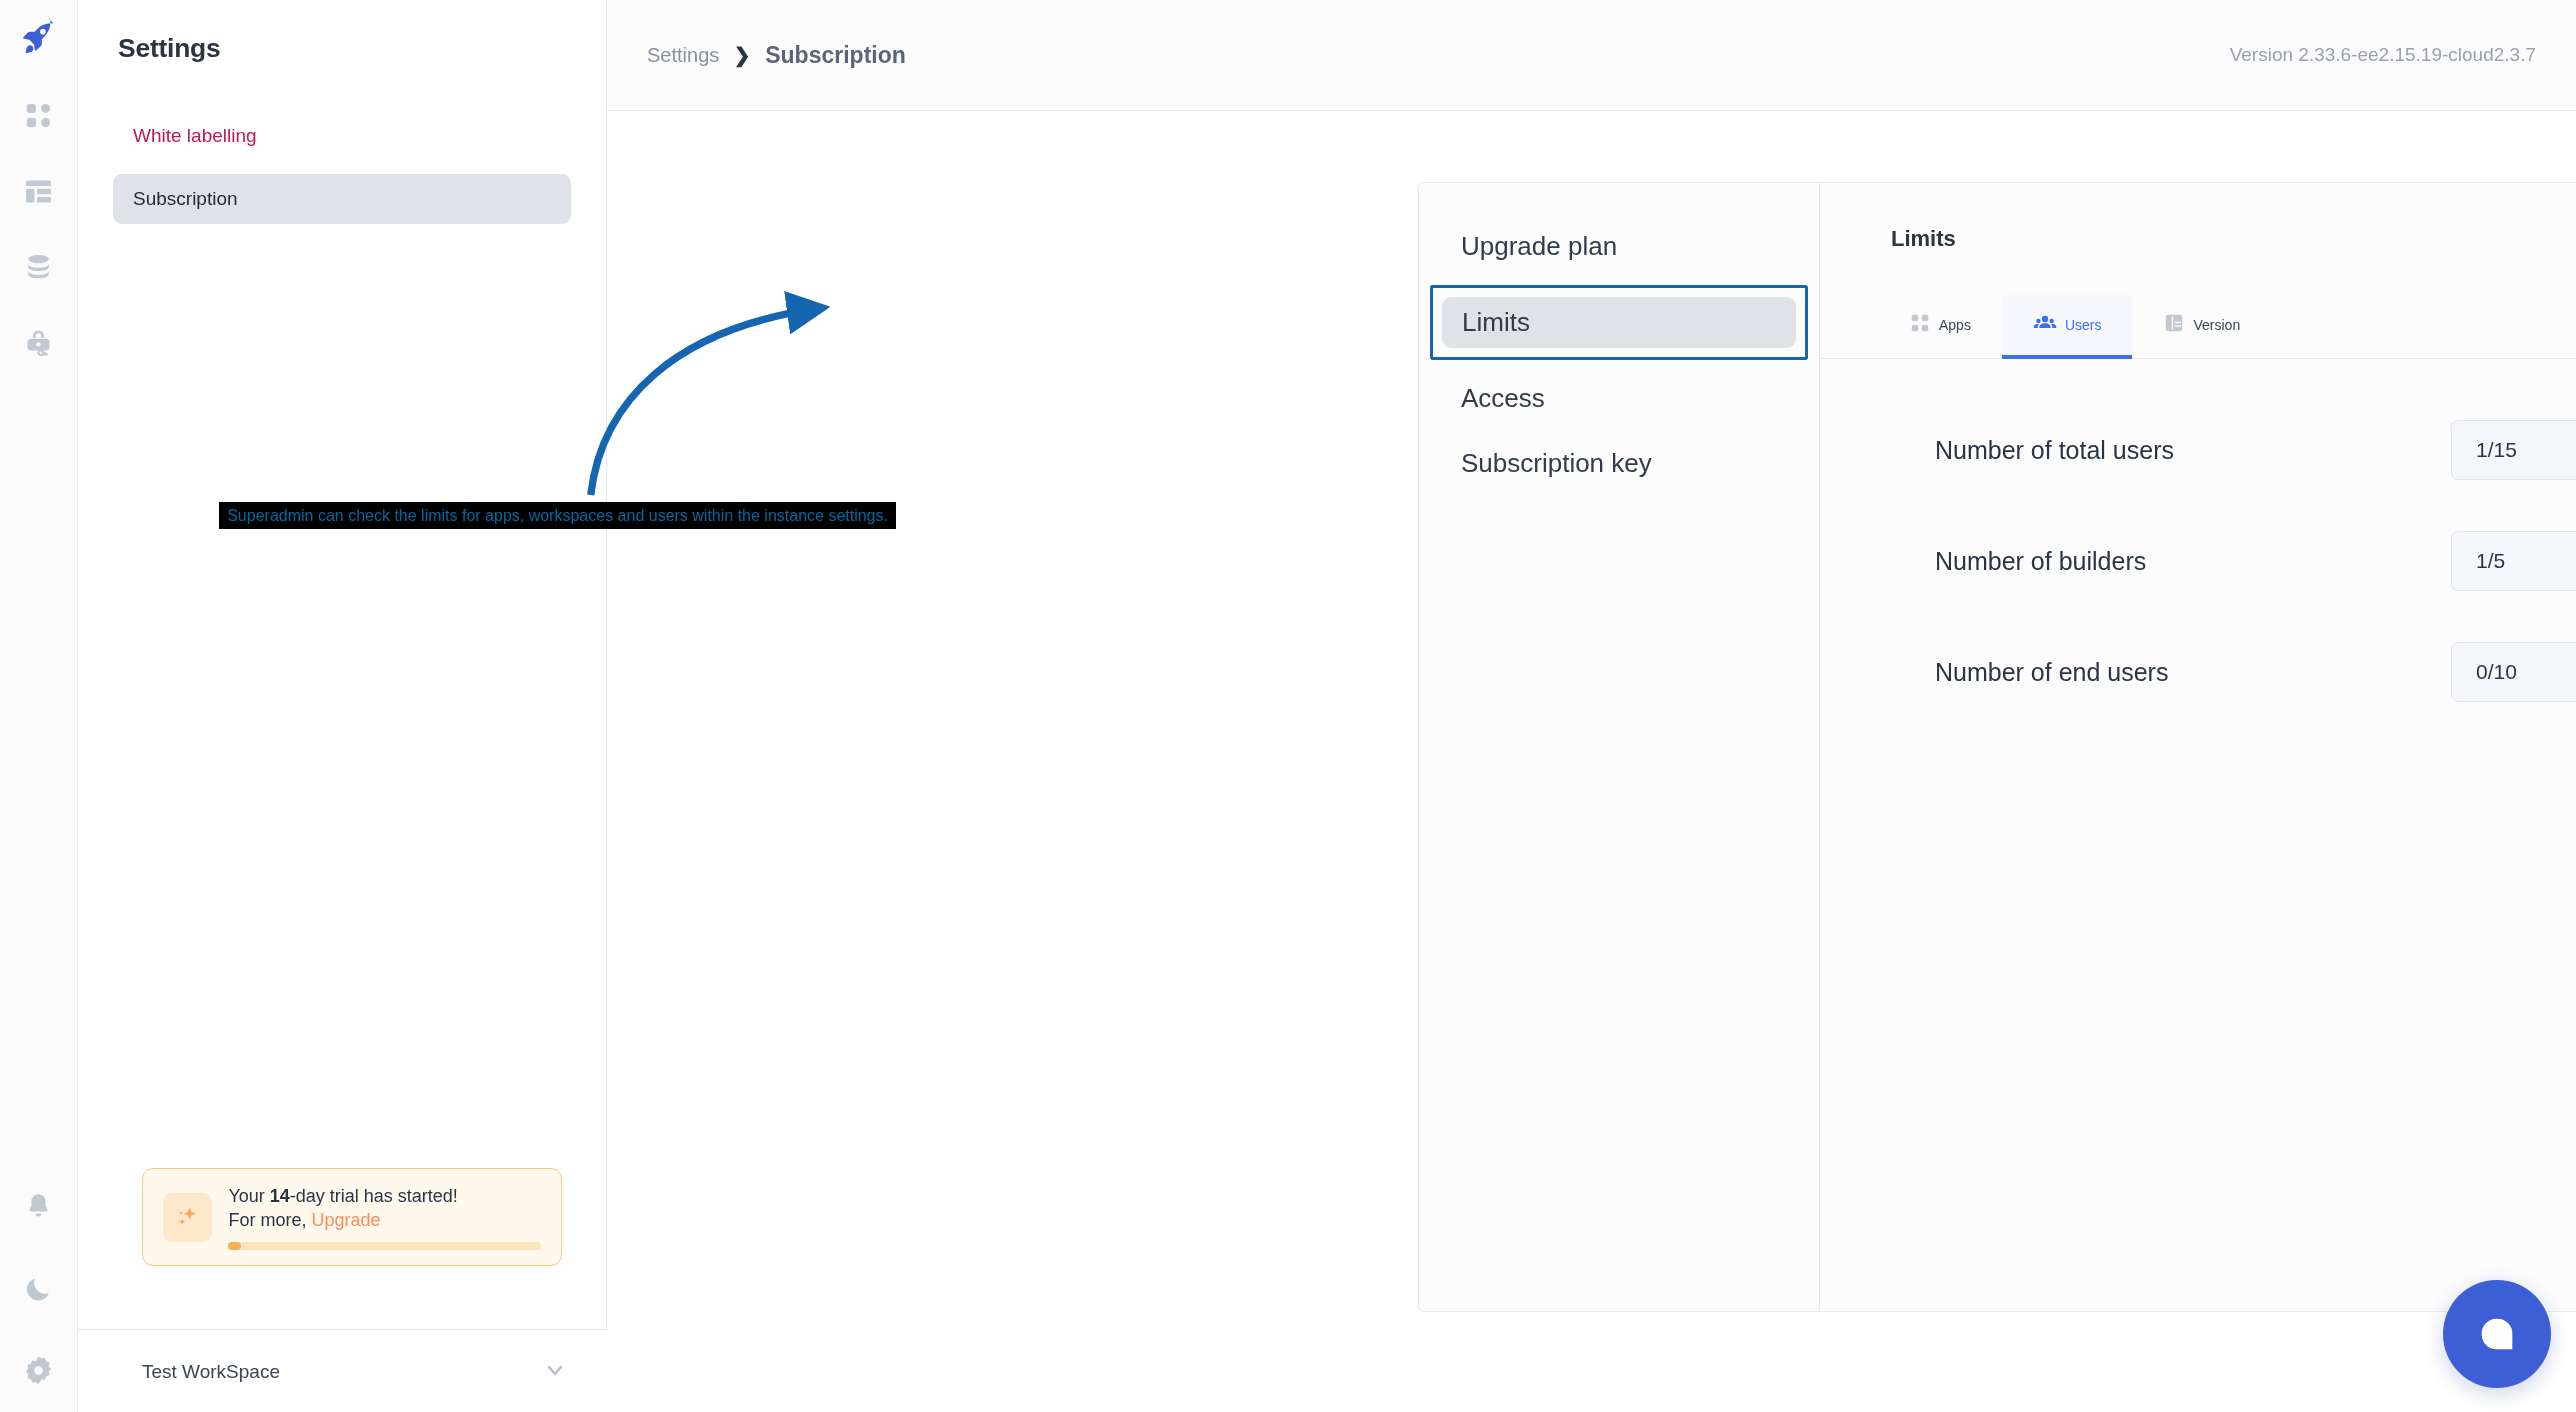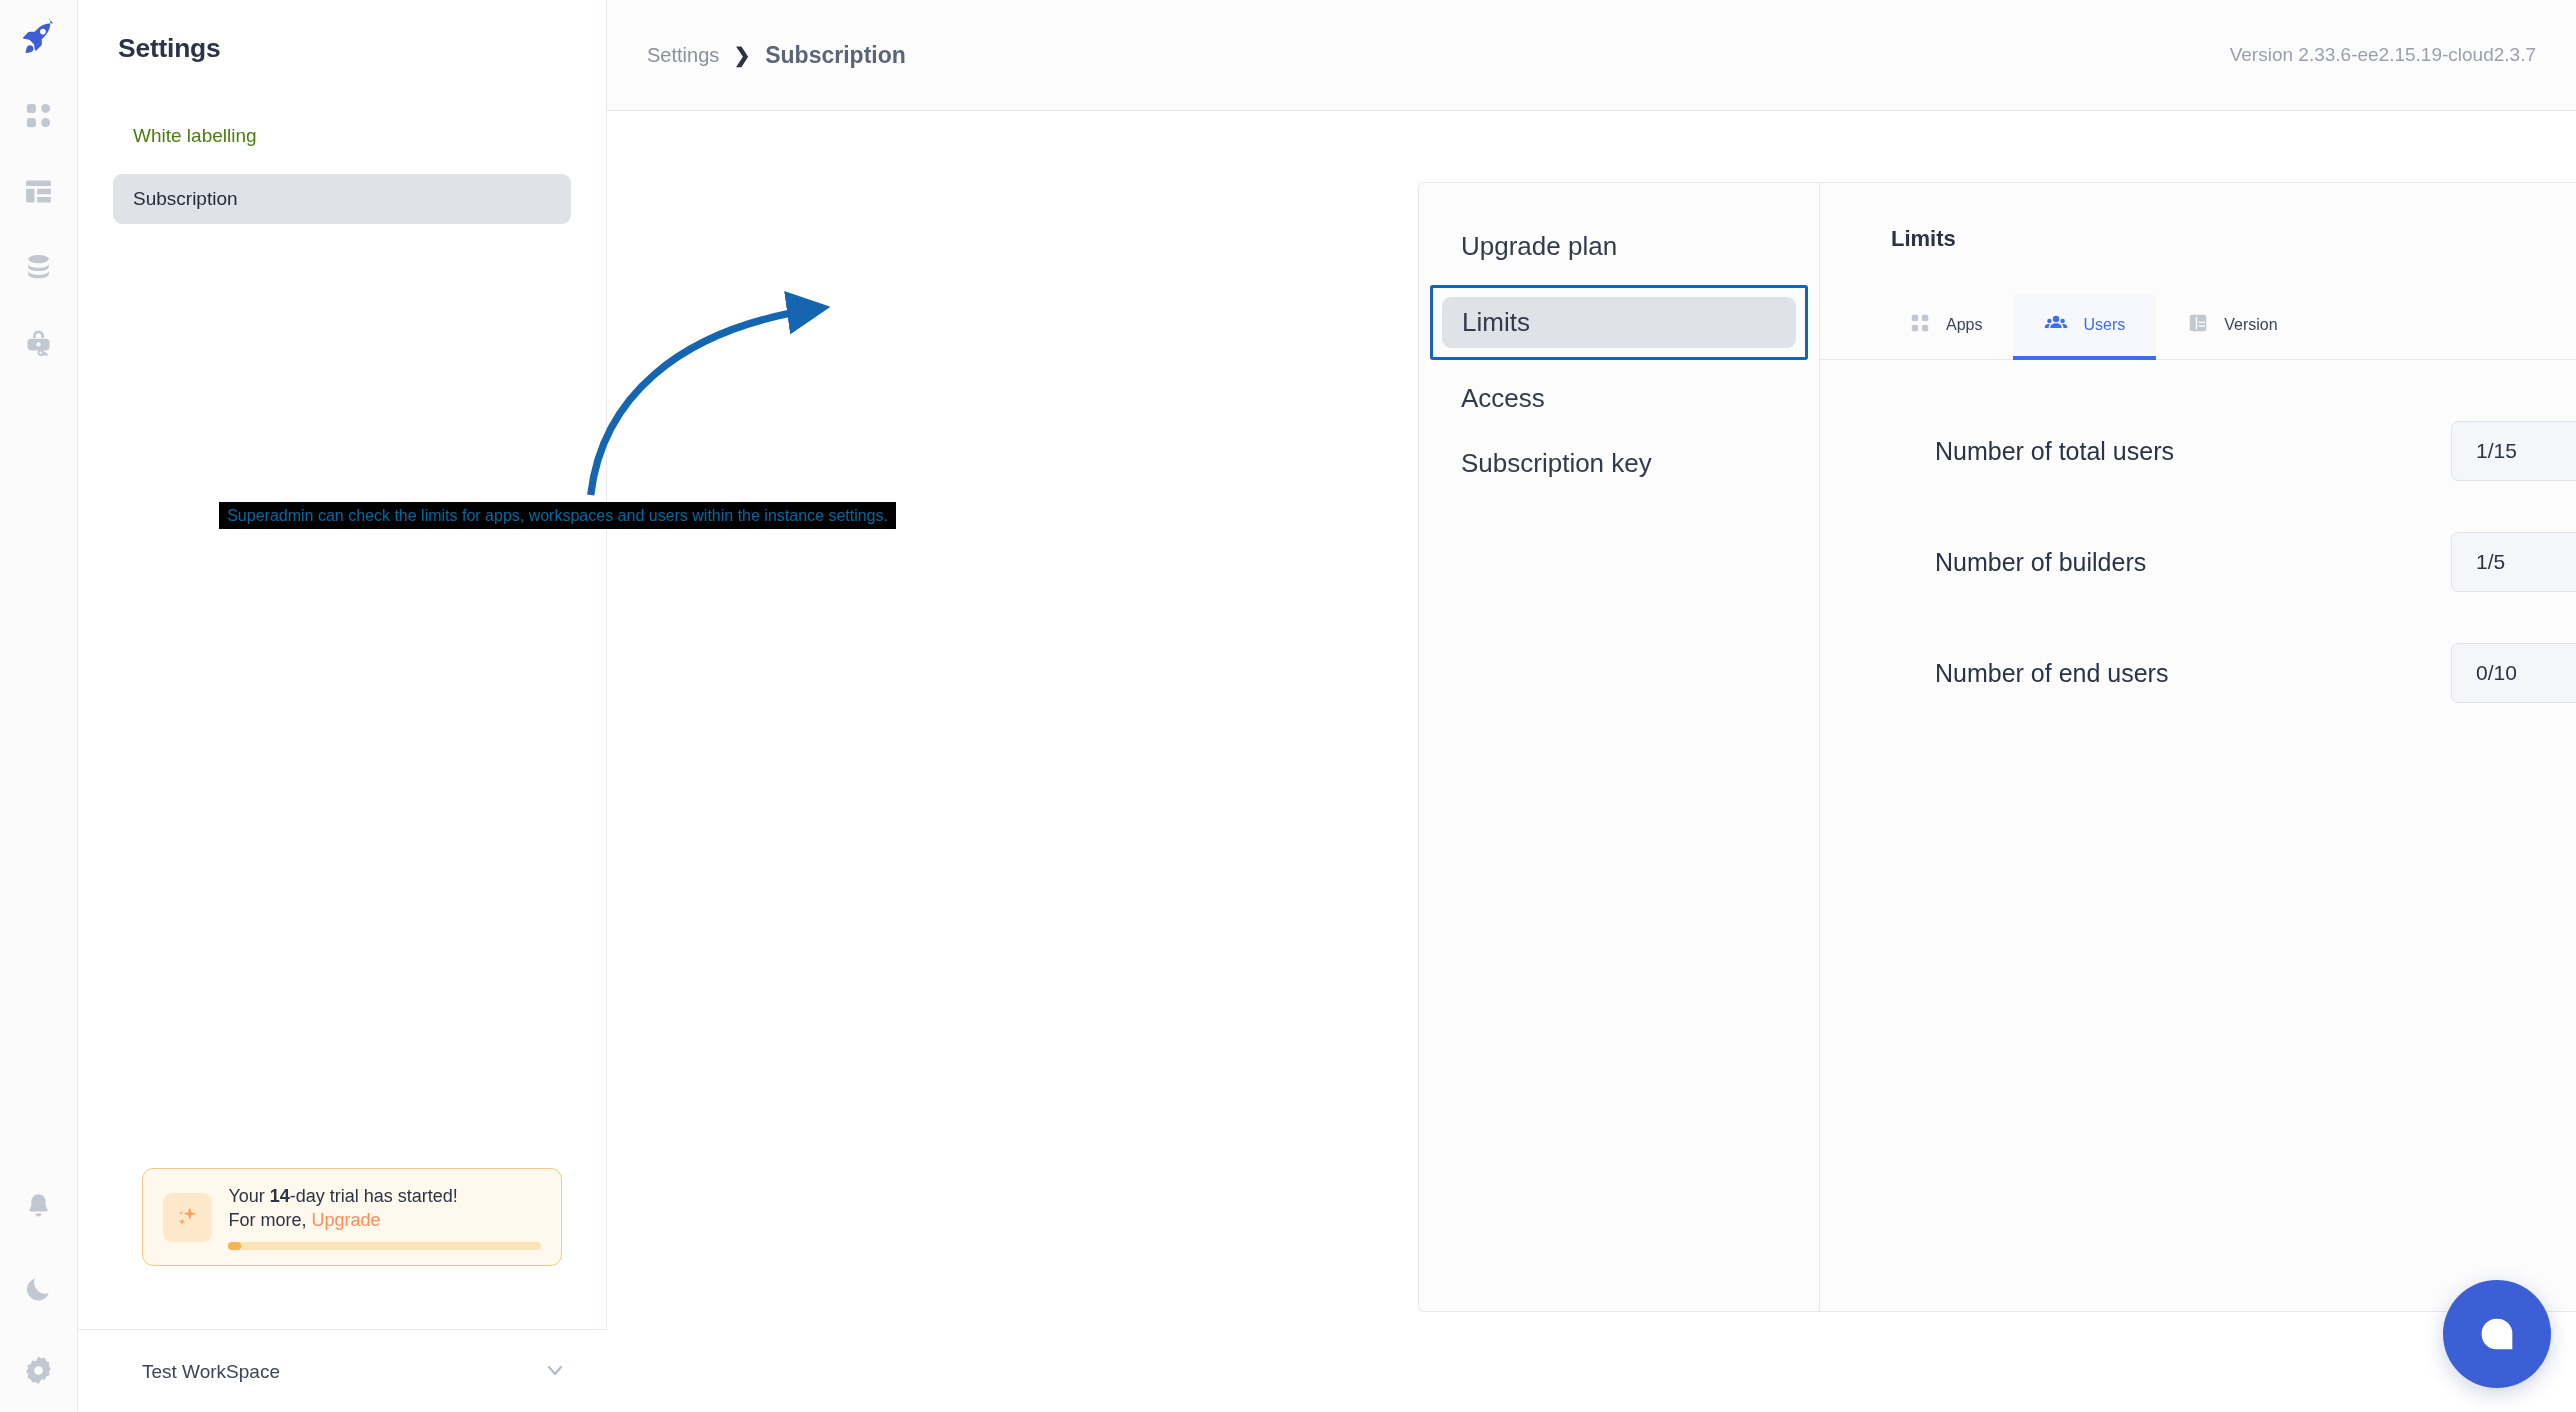--- a/index.html
+++ b/index.html
@@ -34,21 +34,21 @@
     position: relative;
   }
   .sidebar-title {
     font-size: 26.4px; font-weight: 700; color: #2b3445;
     padding: 33px 0 0 40px; letter-spacing: -0.2px;
   }
   .sidebar-nav { margin-top: 47px; padding: 0 35px; }
   .side-item {
     height: 50px; display: flex; align-items: center;
     padding: 0 20px; border-radius: 9px;
-    font-size: 19px; color: #4d7c0f; cursor: pointer;
+    font-size: 19px; color: #be185d; cursor: pointer;
     margin-bottom: 12.8px;
   }
   .side-item.active { background: #dfe3e8; color: #232b38; }
 
   .trial-card {
     position: absolute; left: 64px; top: 1168px;
     width: 420px; height: 98px;
     background: #fff8ed; border: 1.4px solid #f6c97f;
     border-radius: 11px;
     display: flex; align-items: center; padding: 0 20px; gap: 16.4px;
@@ -112,22 +112,22 @@
   .hl-box .card-nav-item { margin: 0; }
 
   .card-body { flex: 1; }
   .limits-head {
     height: 111px; display: flex; align-items: center; justify-content: space-between;
     padding: 0 47px 0 71px;
   }
   .limits-title { font-size: 22px; font-weight: 700; color: #2b3445; }
   .tabs { display: flex; padding-left: 58px; border-bottom: 0.9px solid #e5e8ed; }
   .tab {
-    display: flex; align-items: center; gap: 15px;
-    padding: 16.4px 31px; font-size: 16px; color: #3b4556;
+    display: flex; align-items: center; gap: 8px;
+    padding: 16.4px 31px; font-size: 14px; color: #3b4556;
     cursor: pointer; border-bottom: 4.6px solid transparent;
     position: relative; top: 0.9px;
   }
   .tab.active { color: #3c6ef0; border-bottom-color: #3c6ef0; background: #f6f8fe; }
   .rows { padding: 36px 0 0 0; }
   .lrow {
     display: flex; align-items: center; height: 111px;
     padding: 0 0 0 71px;
   }
   .lrow-label { font-size: 25px; color: #2b3445; width: 516px; flex: 0 0 516px; margin-left: 44px; }

